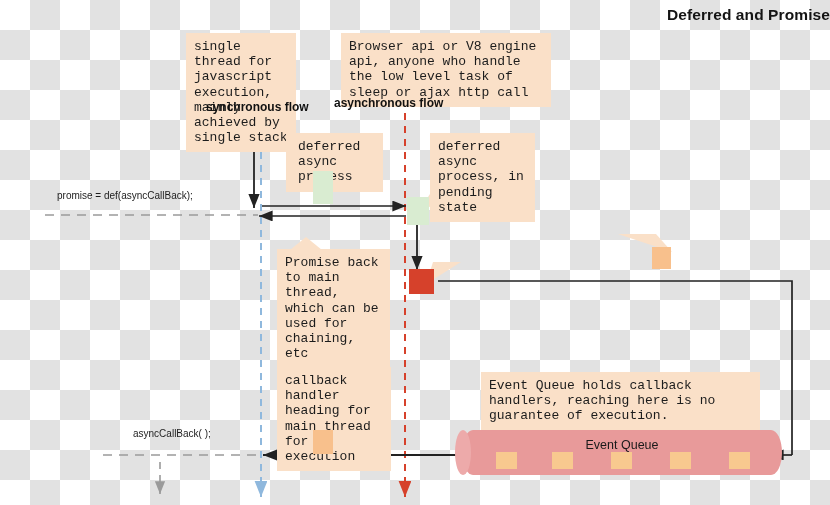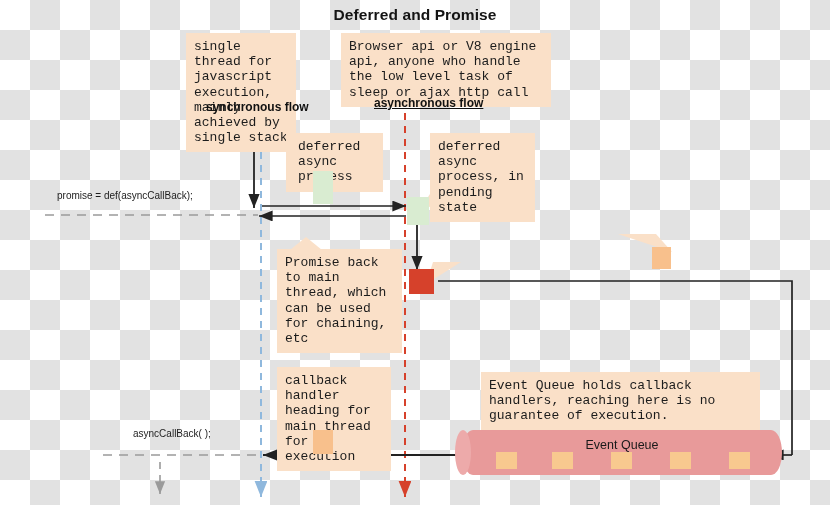--- a/index.html
+++ b/index.html
@@ -24,21 +24,21 @@
     position: absolute;
     left: 0; top: 0;
     width: 830px;
     height: 505px;
     pointer-events: none;
   }
   .title {
     position: absolute;
     left: 0; top: 6px;
     width: 830px;
-    text-align: center;
+    text-align: right;
     font-size: 15.5px;
     font-weight: bold;
     color: #141414;
     letter-spacing: 0.1px;
   }
   .callout {
     position: absolute;
     background: #fae0c8;
     color: #1c1c1c;
     font-size: 13px;
@@ -152,33 +152,33 @@
 
   <div class="callout" style="left:186px; top:33px; width:110px;">
     <span>single thread for javascript execution, mainly achieved by single stack</span>
   </div>
 
   <div class="callout" style="left:341px; top:33px; width:210px;">
     <span>Browser api or V8 engine api, anyone who handle the low level task of sleep or ajax http call</span>
   </div>
 
   <div class="flowlabel" style="left:206px; top:100px;">synchronous flow</div>
-  <div class="flowlabel" style="left:374px; top:96px;text-decoration:underline;">asynchronous flow</div>
+  <div class="flowlabel" style="left:334px; top:96px;">asynchronous flow</div>
 
   <div class="callout" style="left:286px; top:133px; width:97px;padding-left:12px;">
     <span>deferred async process</span>
   </div>
 
   <div class="callout" style="left:430px; top:133px; width:105px;">
     <span>deferred async process, in pending state</span>
   </div>
 
 
 
-  <div class="callout" style="left:277px; top:249px; width:125px;">
+  <div class="callout" style="left:277px; top:249px; width:113px;">
     <span>Promise back to main thread, which can be used for chaining, etc</span>
   </div>
 
   <div class="callout" style="left:277px; top:367px; width:114px;">
     <span>callback handler heading for main thread for execution</span>
   </div>
 
   <div class="callout" style="left:481px; top:372px; width:279px;">
     <span>Event Queue holds callback handlers, reaching here is no guarantee of execution.</span>
   </div>

